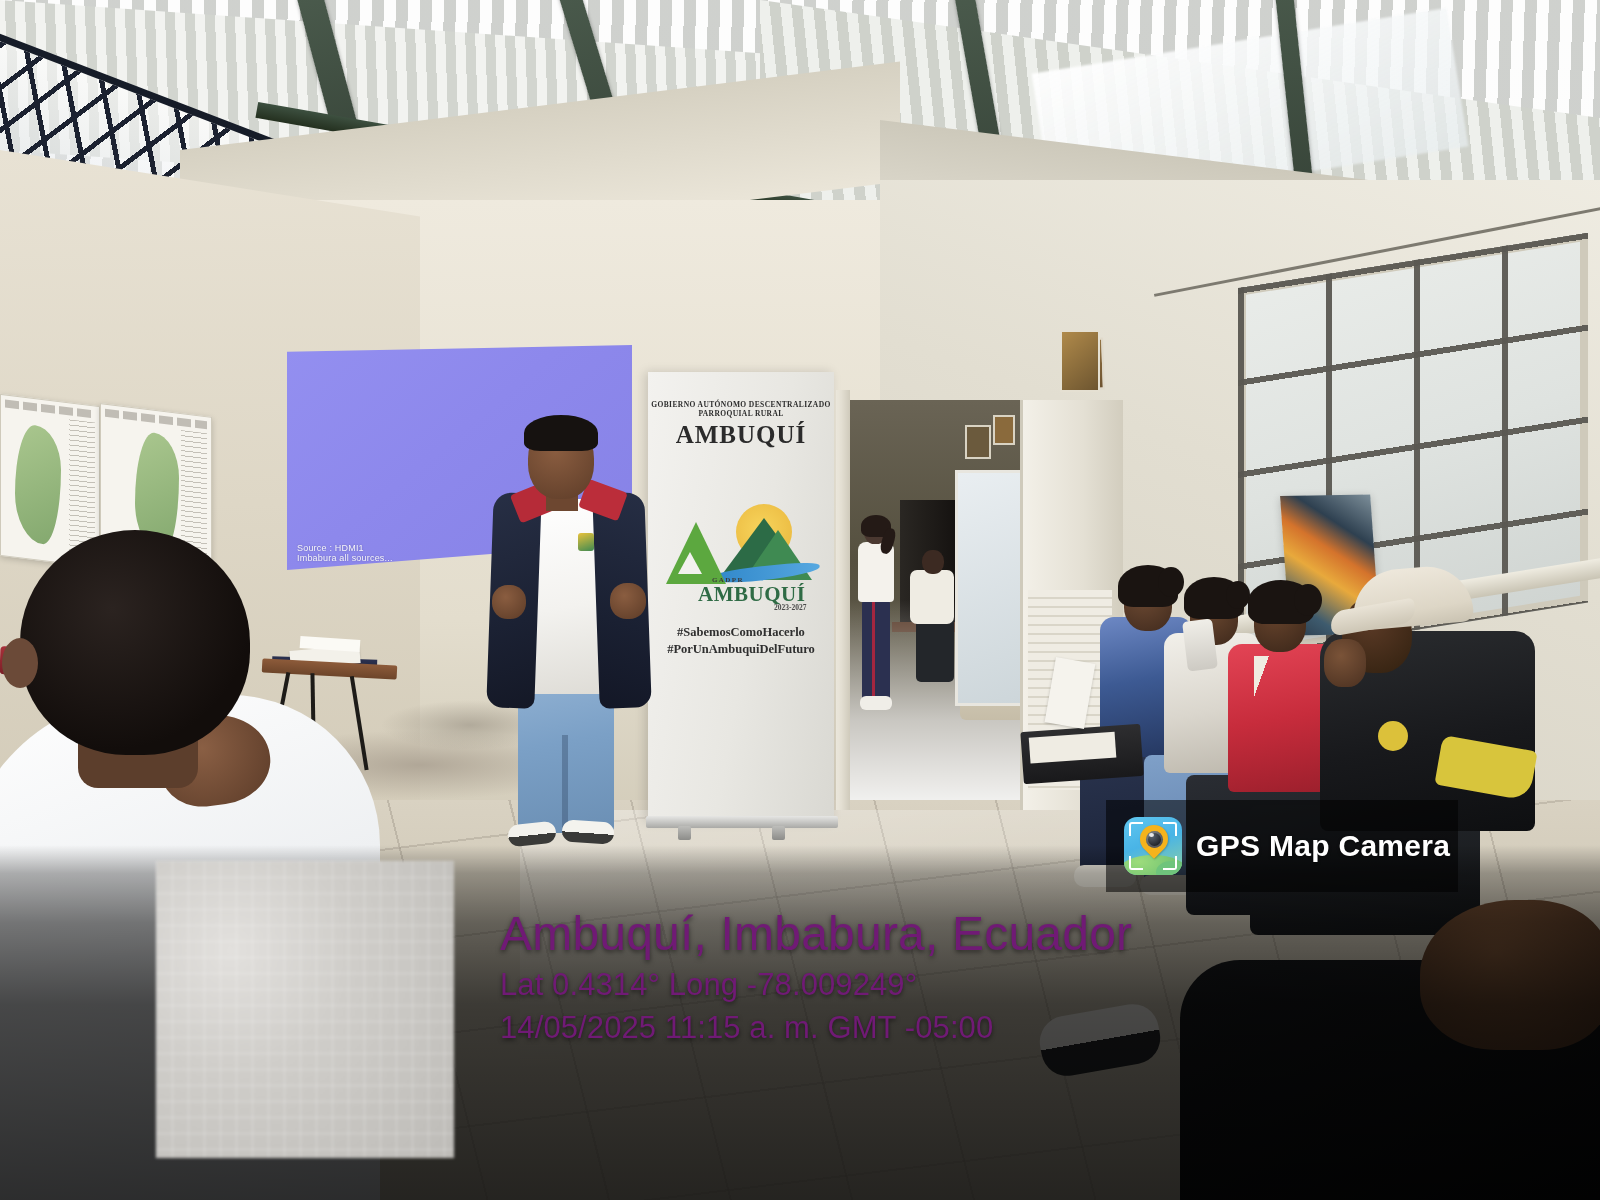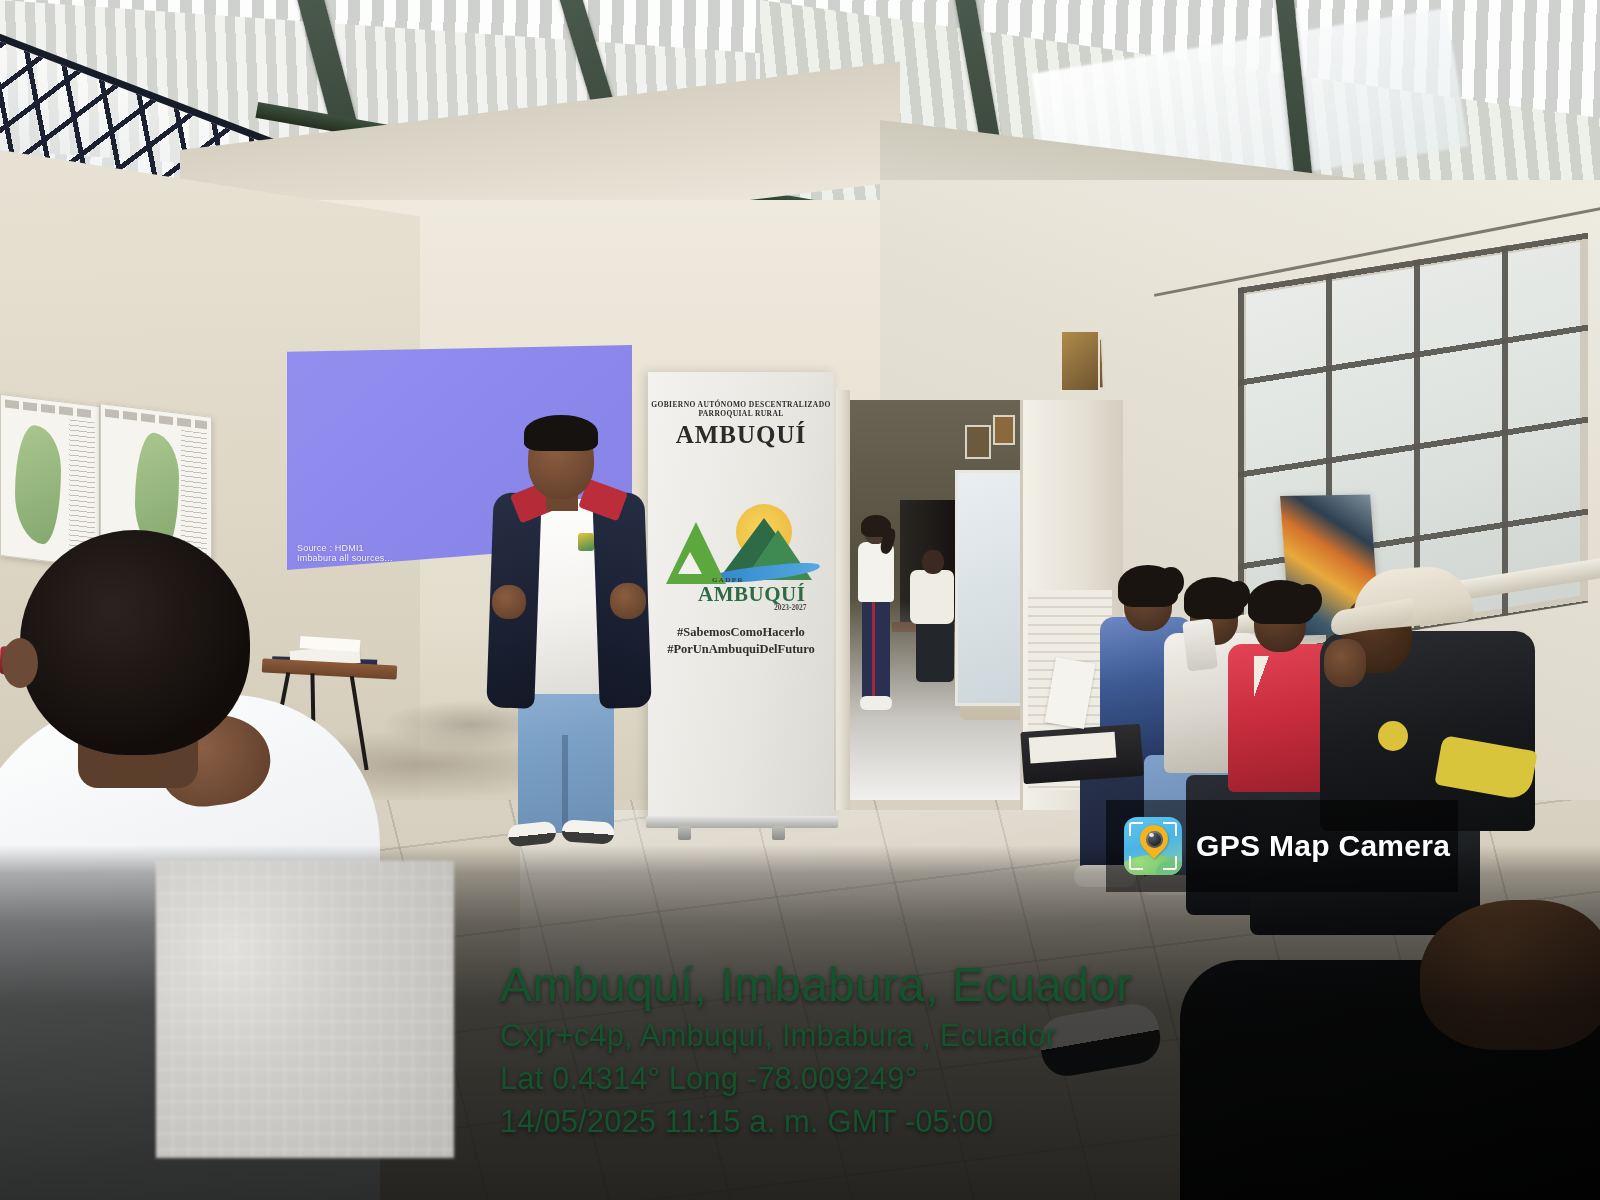--- a/index.html
+++ b/index.html
@@ -741,22 +741,22 @@
     letter-spacing: -.5px;
     font-family: "Liberation Sans", sans-serif;
     text-shadow:
       -2px -2px 0 #4a4a4a, 2px -2px 0 #4a4a4a,
       -2px 2px 0 #4a4a4a, 2px 2px 0 #4a4a4a,
       0 2px 4px rgba(0,0,0,.4);
   }
 
   
   .gps-text {
-    left: 500px; top: 956px; width: 1090px;
-    color: #14532d;
+    left: 500px; top: 905px; width: 1090px;
+    color: #701a75;
   }
   .gps-title {
     font-size: 48px;
     line-height: 58px;
     font-weight: 400;
     letter-spacing: .2px;
     text-shadow: 0 2px 5px rgba(0,0,0,.55);
   }
   .gps-line {
     font-size: 31px;
@@ -972,18 +972,17 @@
       <div class="br bl"></div>
       <div class="br br2"></div>
     </div>
     <div class="gps-label">GPS Map Camera</div>
   </div>
 
   <div class="layer map-thumb"></div>
 
   <div class="layer gps-text">
     <div class="gps-title">Ambuquí, Imbabura, Ecuador</div>
-    <div class="gps-line">Cxjr+c4p, Ambuquí, Imbabura , Ecuador</div>
     <div class="gps-line">Lat 0.4314° Long -78.009249°</div>
     <div class="gps-line">14/05/2025 11:15 a. m. GMT -05:00</div>
   </div>
 
 </div>
 
 </body></html>

